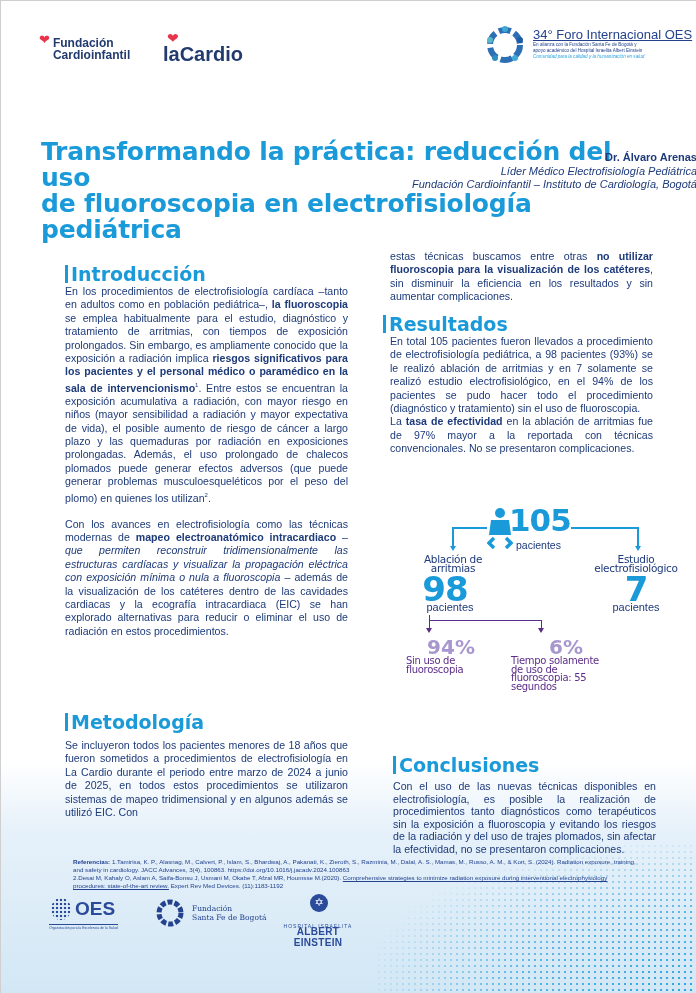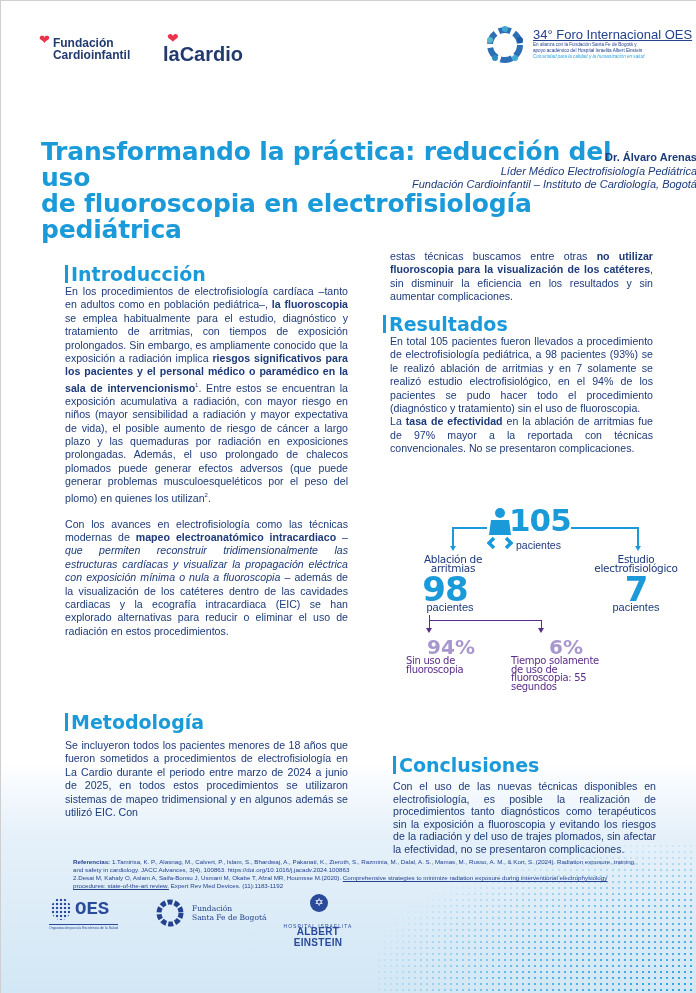--- a/index.html
+++ b/index.html
@@ -92,21 +92,21 @@
 
   
   .refs { position: absolute; left: 72px; top: 857px; width: 568px; font-family: "Liberation Sans", sans-serif; font-size: 6.2px; line-height: 8px; color: #24428e; }
   .refs b { font-weight: bold; }
   .refs u { text-decoration: underline; }
 
   
   .f-oes { position: absolute; left: 48px; top: 897px; width: 78px; height: 34px; }
   .f-oes .glyph { position: absolute; left: 2px; top: 0; width: 20px; height: 22px; border-radius: 50%;
     background-image: radial-gradient(circle, #2a4a9a 1.3px, transparent 1.6px); background-size: 4px 4px; }
-  .f-oes .word { position: absolute; left: 26px; top: 0px; font-family: Liberation Mono, monospace; font-weight: bold; font-size: 19px; color: #2a4a9a; line-height: 22px; }
+  .f-oes .word { position: absolute; left: 26px; top: 0px; font-family: Liberation Sans, sans-serif; font-weight: bold; font-size: 19px; color: #2a4a9a; line-height: 22px; }
   .f-oes .sub { position: absolute; left: 0; top: 26px; font-size: 3.5px; color: #2a4a9a; white-space: nowrap; border-top: 0.5px solid #2a4a9a; padding-top: 1px; font-family: "Liberation Sans", sans-serif; }
   .f-fsfb { position: absolute; left: 153px; top: 896px; width: 120px; height: 36px; }
   .f-fsfb .ring { position: absolute; left: 0; top: 0; width: 32px; height: 32px; }
   .f-fsfb .txt { position: absolute; left: 38px; top: 7px; font-family: "DejaVu Serif", serif; font-size: 7.5px; line-height: 9px; color: #24428e; white-space: nowrap; }
   .f-ein { position: absolute; left: 277px; top: 893px; width: 80px; height: 40px; text-align: center; }
   .f-ein .circ { position: absolute; left: 32px; top: 0; width: 18px; height: 18px; border-radius: 50%; background: #2a4a9a; color: #fff; font-size: 11px; line-height: 18px; text-align: center; }
   .f-ein .t1 { position: absolute; left: 0; top: 20px; width: 80px; font-family: "Liberation Sans", sans-serif; font-size: 10px; font-weight: bold; color: #2a4a9a; letter-spacing: 0.3px; margin-top: 12px; }
   .f-ein .t2 { position: absolute; left: 0; top: 29px; width: 80px; font-family: "Liberation Sans", sans-serif; font-size: 5px; color: #2a4a9a; letter-spacing: 1px; }
 </style>
 </head>

